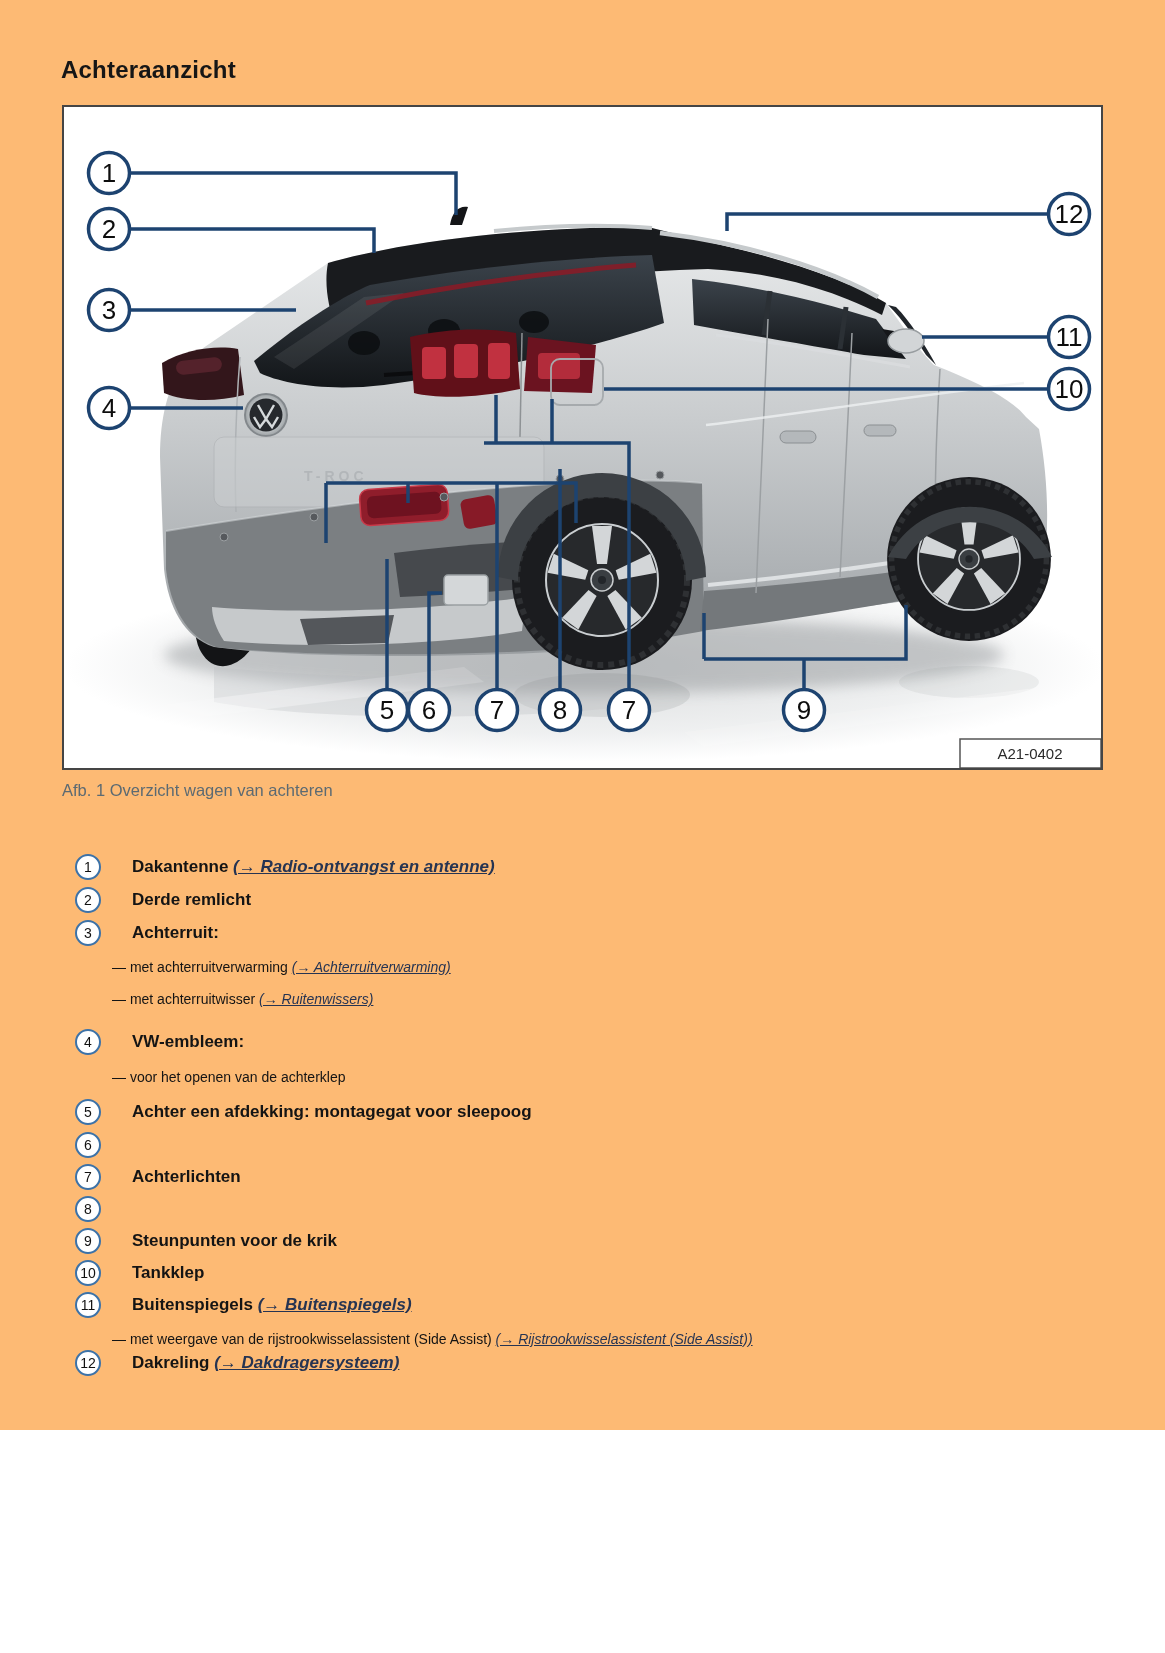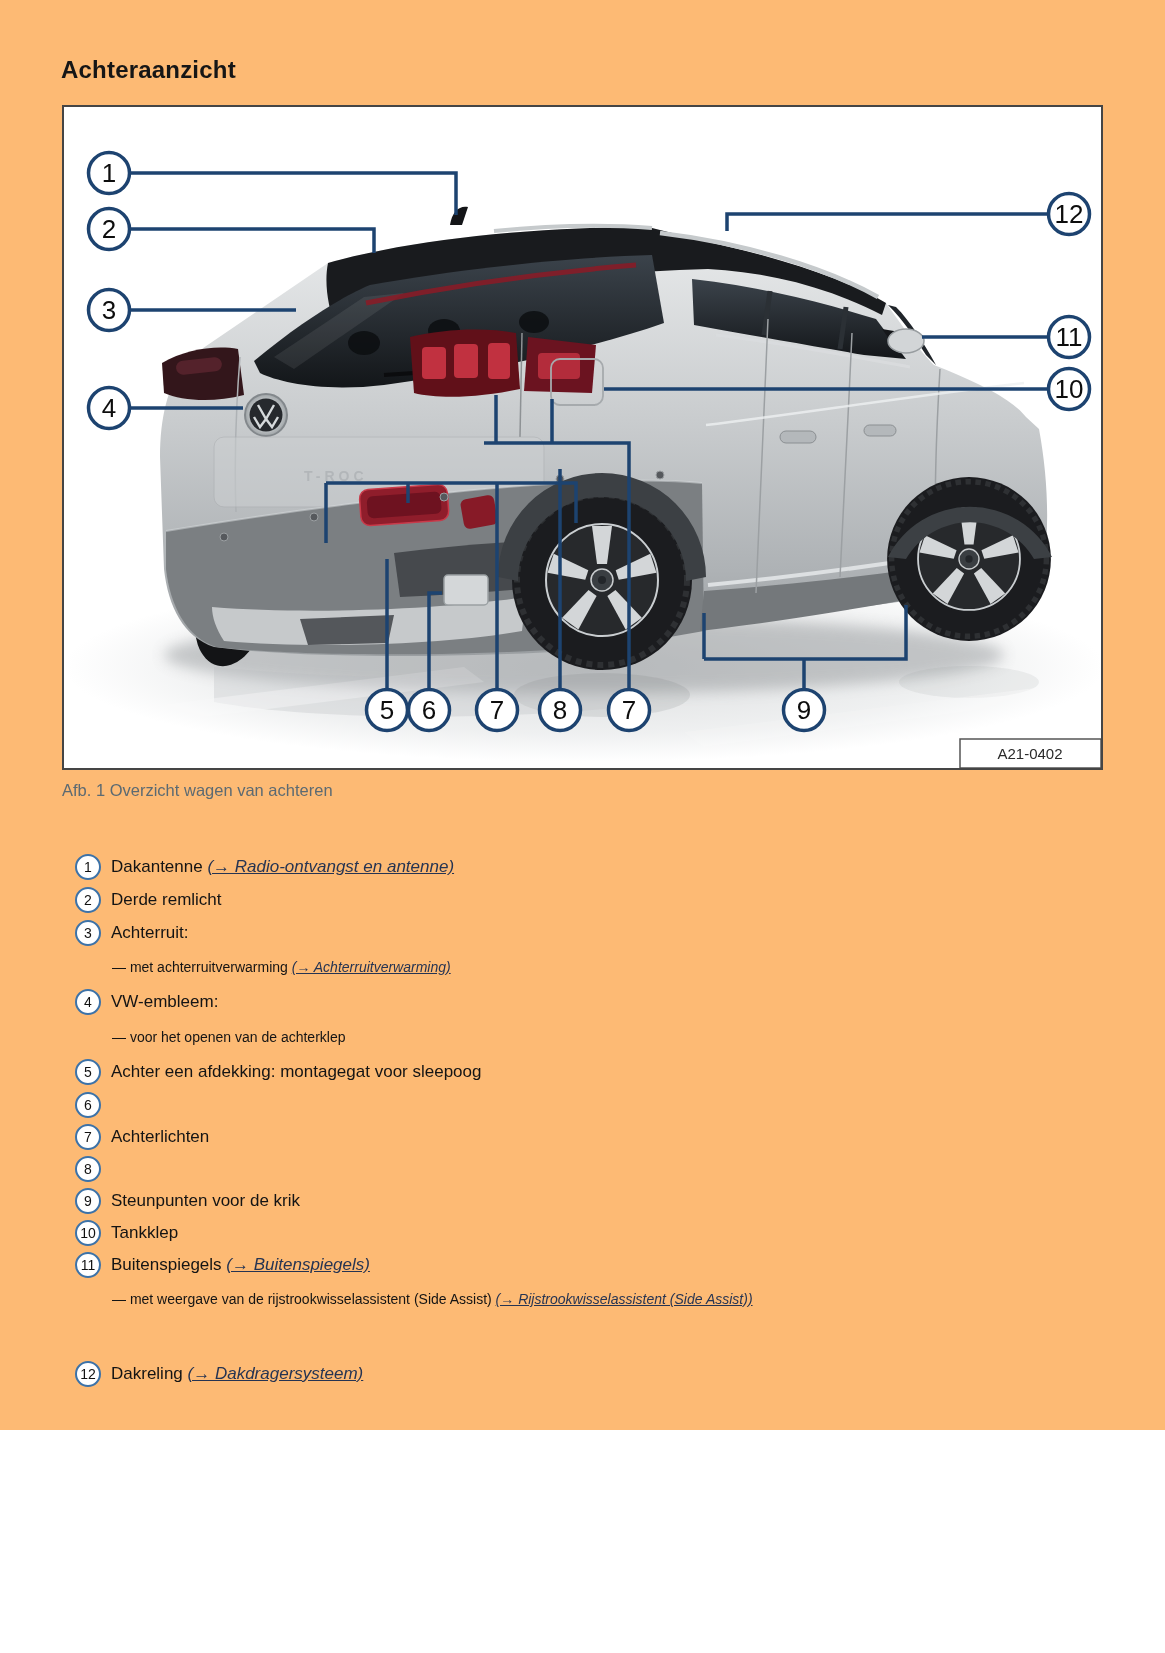--- a/index.html
+++ b/index.html
@@ -9,21 +9,21 @@
          letter-spacing:.2px;color:#161616;margin:0;}
   .imgbox{position:absolute;left:62px;top:105px;width:1037px;height:661px;
           border:2px solid #454545;background:#ffffff;}
   .imgbox svg{display:block;width:1037px;height:661px;}
   .caption{position:absolute;left:62px;top:781px;font-size:16.5px;color:#5c6a72;text-align:right;}
   .legend{position:absolute;left:62px;top:854px;width:1045px;}
   .li{display:flex;align-items:center;height:26px;}
   .circ{flex:0 0 auto;width:26px;height:26px;margin-left:13px;border:2px solid #3c72a8;
         border-radius:50%;box-sizing:border-box;text-align:center;font-size:14px;
         line-height:22px;color:#111;background:#fff;}
-  .txt{margin-left:10px;font-size:17px;color:#141414;white-space:nowrap;}
+  .txt{margin-left:31px;font-size:17px;color:#141414;white-space:nowrap;font-weight:bold;}
   .sub{padding-left:50px;font-size:14px;line-height:21px;color:#141414;white-space:nowrap;}
   .xref{color:#263452;font-style:italic;text-decoration:underline;cursor:pointer;}
   .rule{position:absolute;left:62px;top:1503px;width:1041px;border-top:2px solid #2f6191;}
   .pagenum{position:absolute;left:44px;top:1597px;font-size:19px;color:#141414;}
   text.cnum{font-family:"Liberation Sans",sans-serif;font-size:26px;fill:#0d0d0d;}
   text.badge{font-family:"Liberation Sans",sans-serif;}
 </style>
 </head>
 <body>
 
@@ -247,20 +247,23 @@
       <span class="circ">2</span>
       <span class="txt">Derde remlicht</span>
     </div>
     <div class="li" style="margin-bottom:11px">
       <span class="circ">3</span>
       <span class="txt">Achterruit:</span>
     </div>
     <div class="sub" style="margin-bottom:11px">
       <span>— met achterruitverwarming </span><a class="xref">(→ Achterruitverwarming)</a>
     </div>
+    <div class="sub" style="margin-bottom:19px">
+      <span>— met achterruitwisser </span><a class="xref">(→ Ruitenwissers)</a>
+    </div>
     <div class="li" style="margin-bottom:12px">
       <span class="circ">4</span>
       <span class="txt">VW-embleem:</span>
     </div>
     <div class="sub" style="margin-bottom:11px">
       <span>— voor het openen van de achterklep</span>
     </div>
     <div class="li" style="margin-bottom:7px">
       <span class="circ">5</span>
       <span class="txt">Achter een afdekking: montagegat voor sleepoog</span>
@@ -280,21 +283,21 @@
       <span class="txt">Steunpunten voor de krik</span>
     </div>
     <div class="li" style="margin-bottom:6px">
       <span class="circ">10</span>
       <span class="txt">Tankklep</span>
     </div>
     <div class="li" style="margin-bottom:11px">
       <span class="circ">11</span>
       <span class="txt"><span>Buitenspiegels </span><a class="xref">(→ Buitenspiegels)</a></span>
     </div>
-    <div class="sub" style="margin-bottom:51px">
+    <div class="sub" style="">
       <span>— met weergave van de rijstrookwisselassistent (Side Assist) </span><a class="xref">(→ Rijstrookwisselassistent (Side Assist))</a>
     </div>
     <div class="li">
       <span class="circ">12</span>
       <span class="txt"><span>Dakreling </span><a class="xref">(→ Dakdragersysteem)</a></span>
     </div>
   </div>
 
   <div class="rule"></div>
   <div class="pagenum">6</div>

